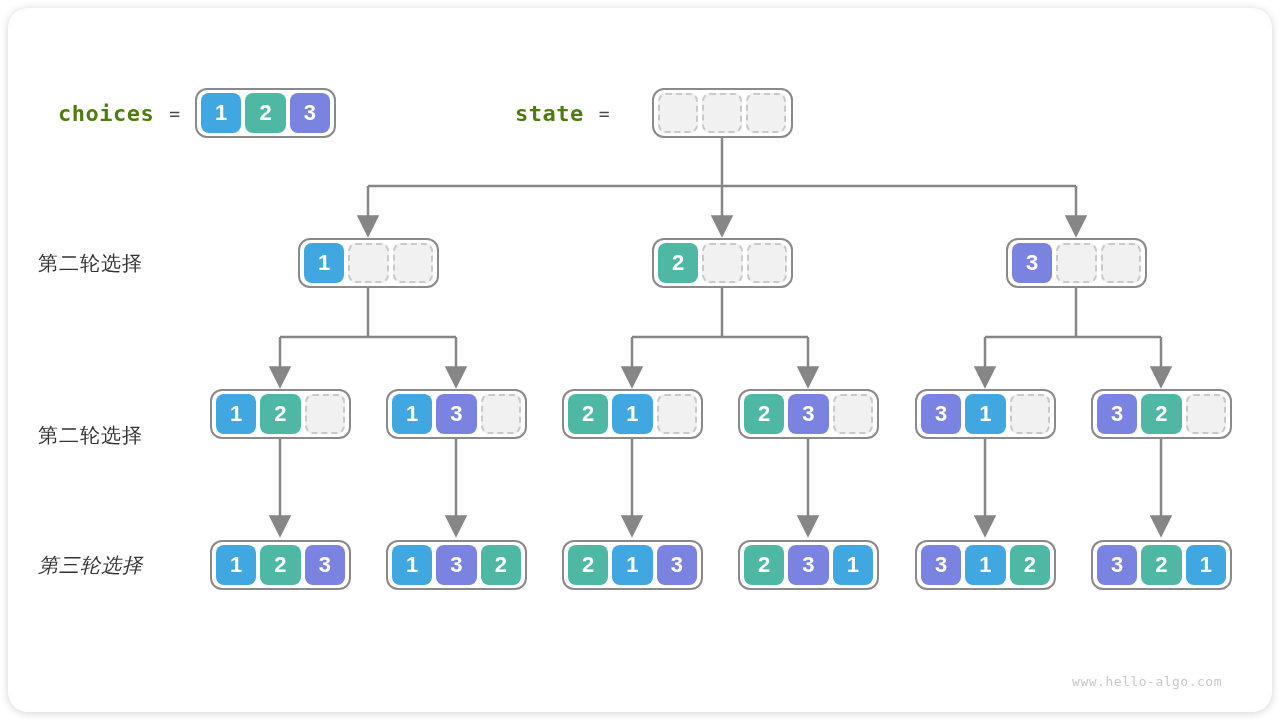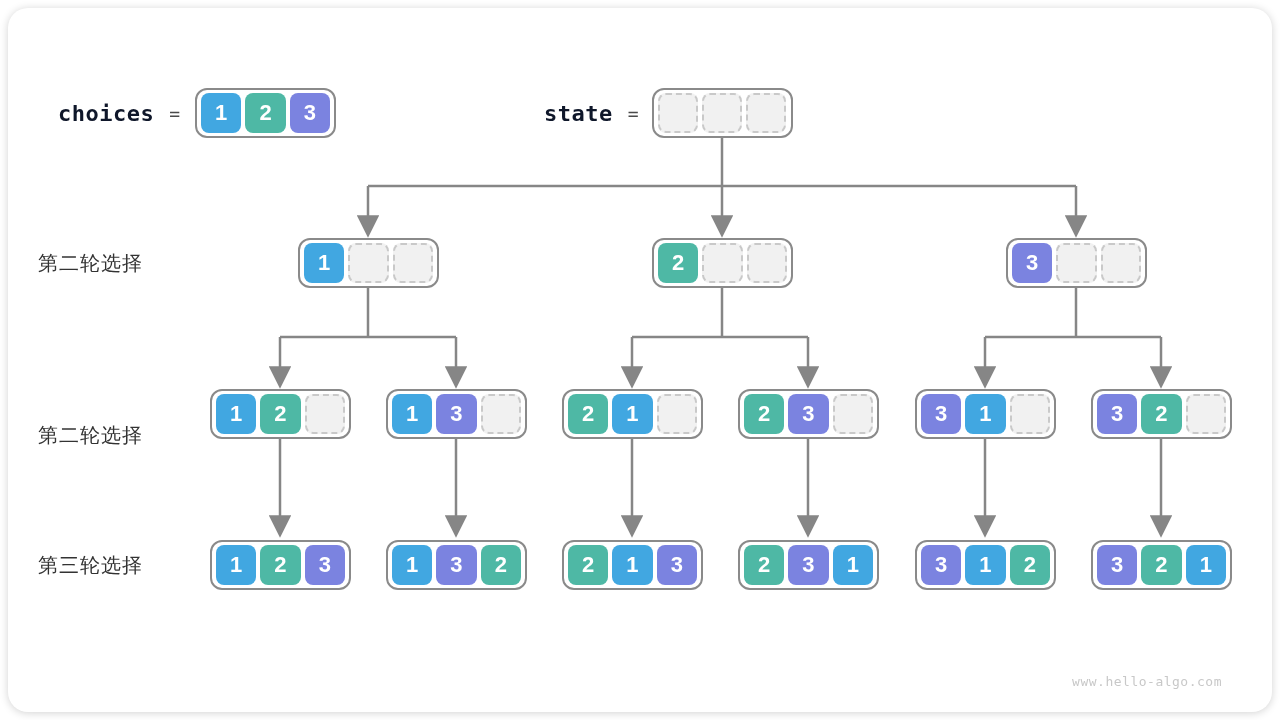--- a/index.html
+++ b/index.html
@@ -9,21 +9,21 @@
   }
   .card {
     position:absolute; inset:8px; background:#ffffff; border-radius:20px;
     box-shadow:0 1px 9px rgba(0,0,0,0.18);
   }
   #connectors { position:absolute; left:0; top:0; width:1280px; height:720px; }
 
   .legend-group { position:absolute; top:88px; height:50px; display:flex; align-items:center; }
   .kw {
     font-family:"DejaVu Sans Mono","Liberation Mono",monospace;
-    font-weight:bold; font-size:22px; color:#0f172a; letter-spacing:0.5px;
+    font-weight:bold; font-size:22px; color:#4d7c0f; letter-spacing:0.5px;
   }
   .eq {
     font-family:"DejaVu Sans Mono","Liberation Mono",monospace;
     font-size:18px; color:#4a4a4a; margin:0 15px;
   }
 
   .node {
     position:absolute; box-sizing:border-box; width:141px; height:50px;
     border:2px solid var(--node-border,#8a8a8a); border-radius:12px;
     background:#fff; padding:2px 4px; display:flex; gap:4px; align-items:center;
@@ -89,21 +89,21 @@
   <div class="legend-group" id="choices-group" style="left:58px;">
     <span class="kw">choices</span>
     <span class="eq">=</span>
     <span class="node inline" id="choices-box">
         <span class="cell" style="background: rgb(65, 167, 225);">1</span>
         <span class="cell" style="background: rgb(78, 184, 165);">2</span>
         <span class="cell" style="background: rgb(123, 131, 224);">3</span>
       </span>
   </div>
 
-  <div class="legend-group" id="state-group" style="left:544px;">
+  <div class="legend-group" id="state-group" style="left:515px;">
     <span class="kw">state</span>
     <span class="eq">=</span>
   </div>
 
   <div id="tree">
       <div class="row-label" style="top: 251px;">第二轮选择</div>
       <div class="node" style="left: 298px; top: 238px;">
         <span class="cell" style="background: rgb(65, 167, 225);">1</span>
         <span class="cell empty"></span>
         <span class="cell empty"></span>
@@ -142,21 +142,21 @@
       <div class="node" style="left: 915px; top: 389px;">
         <span class="cell" style="background: rgb(123, 131, 224);">3</span>
         <span class="cell" style="background: rgb(65, 167, 225);">1</span>
         <span class="cell empty"></span>
       </div>
       <div class="node" style="left: 1091px; top: 389px;">
         <span class="cell" style="background: rgb(123, 131, 224);">3</span>
         <span class="cell" style="background: rgb(78, 184, 165);">2</span>
         <span class="cell empty"></span>
       </div>
-      <div class="row-label" style="top: 553px;">第三轮选择</div>
+      <div class="row-label" style="top: 553px; font-style: italic;">第三轮选择</div>
       <div class="node" style="left: 210px; top: 540px;">
         <span class="cell" style="background: rgb(65, 167, 225);">1</span>
         <span class="cell" style="background: rgb(78, 184, 165);">2</span>
         <span class="cell" style="background: rgb(123, 131, 224);">3</span>
       </div>
       <div class="node" style="left: 386px; top: 540px;">
         <span class="cell" style="background: rgb(65, 167, 225);">1</span>
         <span class="cell" style="background: rgb(123, 131, 224);">3</span>
         <span class="cell" style="background: rgb(78, 184, 165);">2</span>
       </div>

